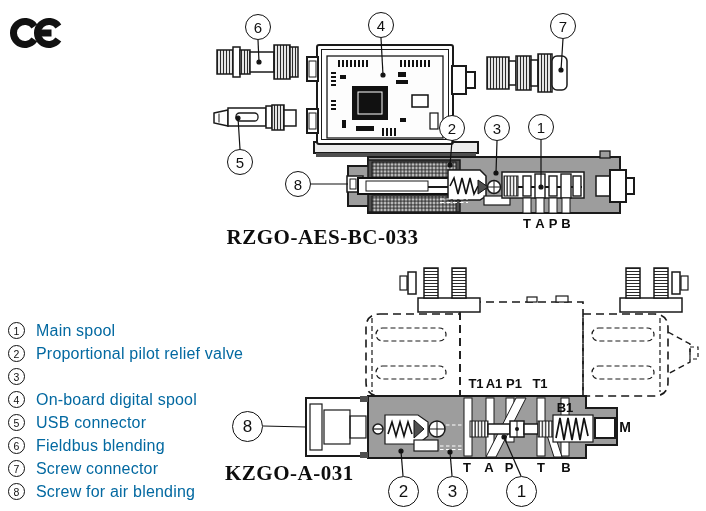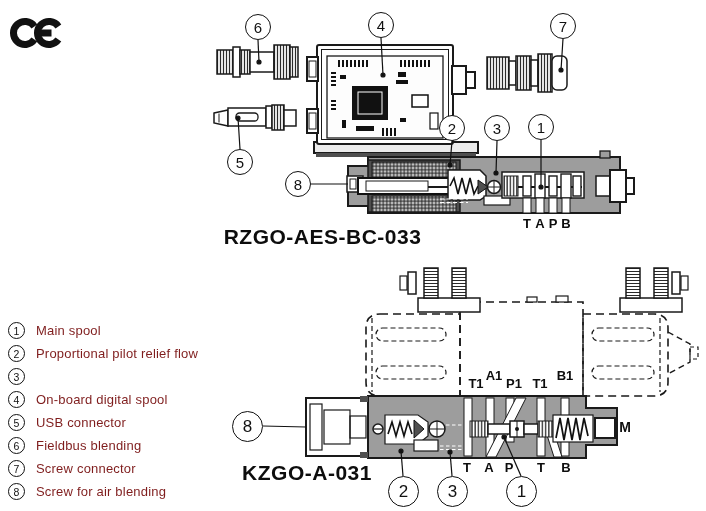--- a/index.html
+++ b/index.html
@@ -9,34 +9,34 @@
   }
   .art{position:absolute;left:0;top:0;z-index:1;}
   .callout{
     position:absolute;z-index:3;width:26px;height:26px;border:1.5px solid #111;
     border-radius:50%;background:#fff;display:flex;align-items:center;justify-content:center;
     font-size:15px;font-weight:400;box-sizing:border-box;
   }
   .callout.big{width:31px;height:31px;font-size:17px;}
   .title{
     position:absolute;z-index:2;font-weight:700;font-size:21px;letter-spacing:0.5px;
-    white-space:nowrap;color:#0d0d0d;
+    white-space:nowrap;color:#0d0d0d;font-family:Liberation Serif, serif;
   }
   .port{
     position:absolute;z-index:3;font-weight:700;font-size:13px;white-space:nowrap;
     transform:translateX(-50%);color:#0d0d0d;
   }
   .port.m{font-size:14px;}
   .legend{position:absolute;left:8px;top:319px;z-index:2;}
   .legend-row{display:flex;align-items:center;height:23px;}
   .lnum{
     width:17px;height:17px;border:1.2px solid #111;border-radius:50%;box-sizing:border-box;
     display:flex;align-items:center;justify-content:center;font-size:10.5px;flex:0 0 17px;
   }
-  .ltext{margin-left:11px;font-size:13px;letter-spacing:0.2px;color:#7f1d1d;}
+  .ltext{margin-left:11px;font-size:16px;letter-spacing:0.2px;color:#0369a1;}
 </style>
 </head>
 <body>
 
 <div class="canvas">
 
   <svg class="art" width="706" height="511" viewBox="0 0 706 511" aria-label="RZGO-AES-BC-033">
     <defs>
       <pattern id="coil" patternUnits="userSpaceOnUse" width="3.5" height="3.5">
         <rect width="3.5" height="3.5" fill="#c4c4c4"></rect>
@@ -293,49 +293,49 @@
   <div class="callout" style="left:484px;top:115px">3</div>
   <div class="callout" style="left:528px;top:114px">1</div>
   <div class="callout" style="left:285px;top:171px">8</div>
 
   <div class="callout big" style="left:232px;top:411px">8</div>
   <div class="callout big" style="left:388px;top:476px">2</div>
   <div class="callout big" style="left:437px;top:476px">3</div>
   <div class="callout big" style="left:506px;top:476px">1</div>
 
   <div class="title" style="left:210px;top:225px;width:225px;text-align:center">RZGO-AES-BC-033</div>
-  <div class="title" style="left:232px;top:461px;width:150px;text-align:center">KZGO-A-031</div>
+  <div class="title" style="left:225px;top:461px;width:150px;">KZGO-A-031</div>
 
   <span class="port" style="left:527px;top:216px">T</span>
   <span class="port" style="left:540px;top:216px">A</span>
   <span class="port" style="left:553px;top:216px">P</span>
   <span class="port" style="left:566px;top:216px">B</span>
 
   <span class="port" style="left:476px;top:376px">T1</span>
-  <span class="port" style="left:494px;top:368px">A1</span>
+  <span class="port" style="left:494px;top:376px">A1</span>
   <span class="port" style="left:514px;top:376px">P1</span>
   <span class="port" style="left:540px;top:376px">T1</span>
-  <span class="port" style="left:565px;top:368px">B1</span>
+  <span class="port" style="left:565px;top:400px">B1</span>
 
   <span class="port" style="left:467px;top:460px">T</span>
   <span class="port" style="left:489px;top:460px">A</span>
   <span class="port" style="left:509px;top:460px">P</span>
   <span class="port" style="left:541px;top:460px">T</span>
   <span class="port" style="left:566px;top:460px">B</span>
 
   <span class="port m" style="left:625px;top:419px">M</span>
 
   <div class="legend">
     <div class="legend-row">
       <span class="lnum">1</span>
       <span class="ltext">Main spool</span>
     </div>
     <div class="legend-row">
       <span class="lnum">2</span>
-      <span class="ltext">Proportional pilot relief flow</span>
+      <span class="ltext">Proportional pilot relief valve</span>
     </div>
     <div class="legend-row">
       <span class="lnum">3</span>
     </div>
     <div class="legend-row">
       <span class="lnum">4</span>
       <span class="ltext">On-board digital spool</span>
     </div>
     <div class="legend-row">
       <span class="lnum">5</span>

